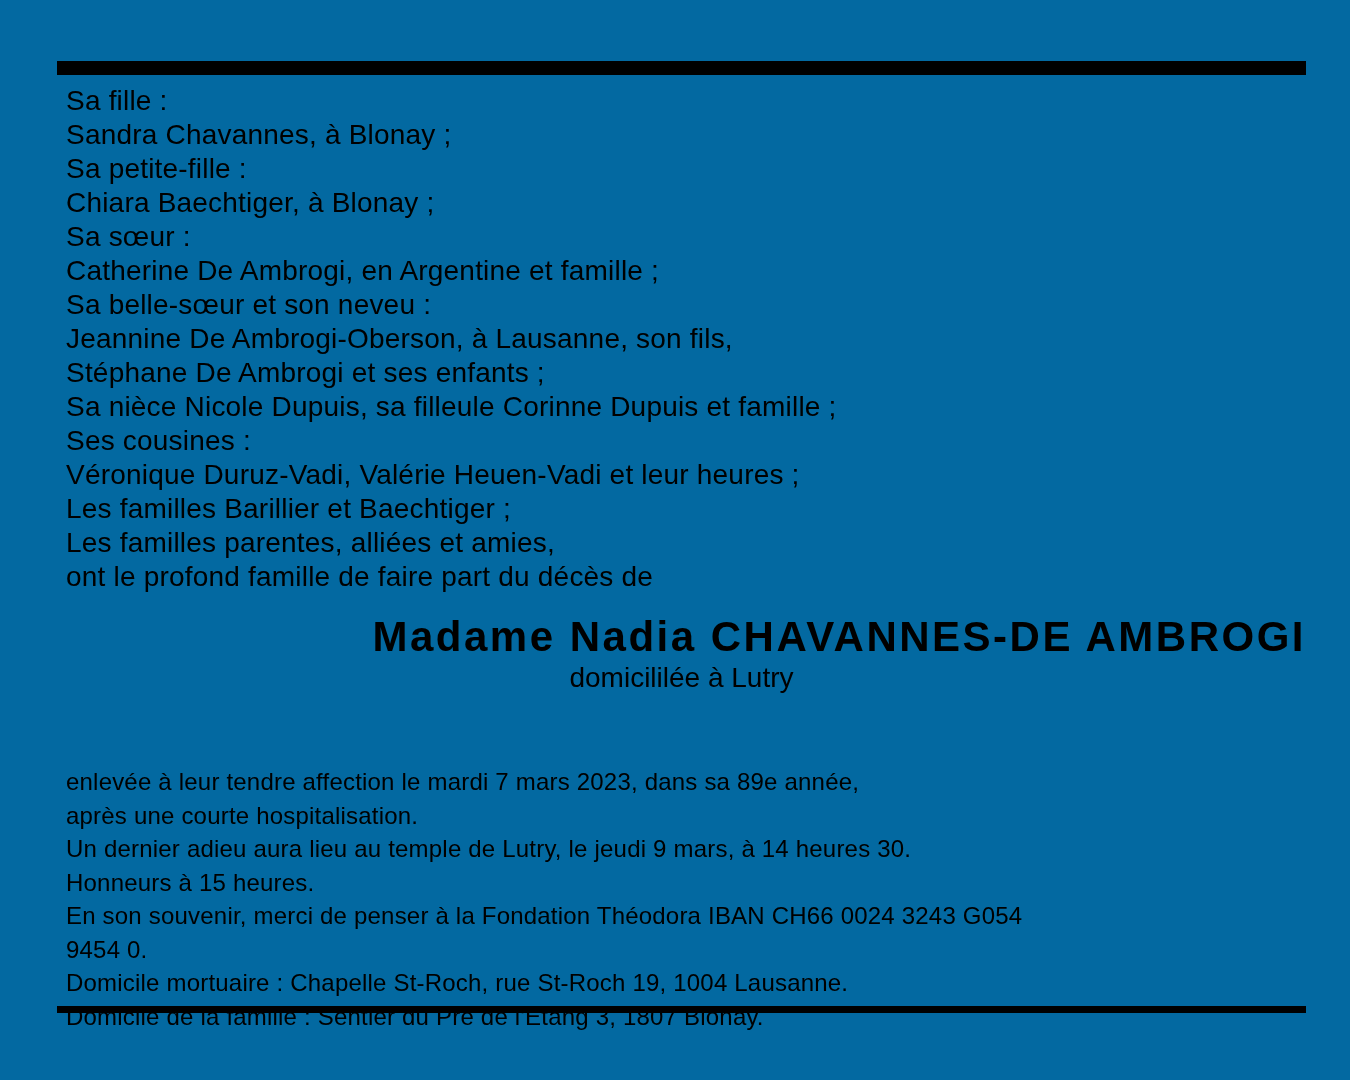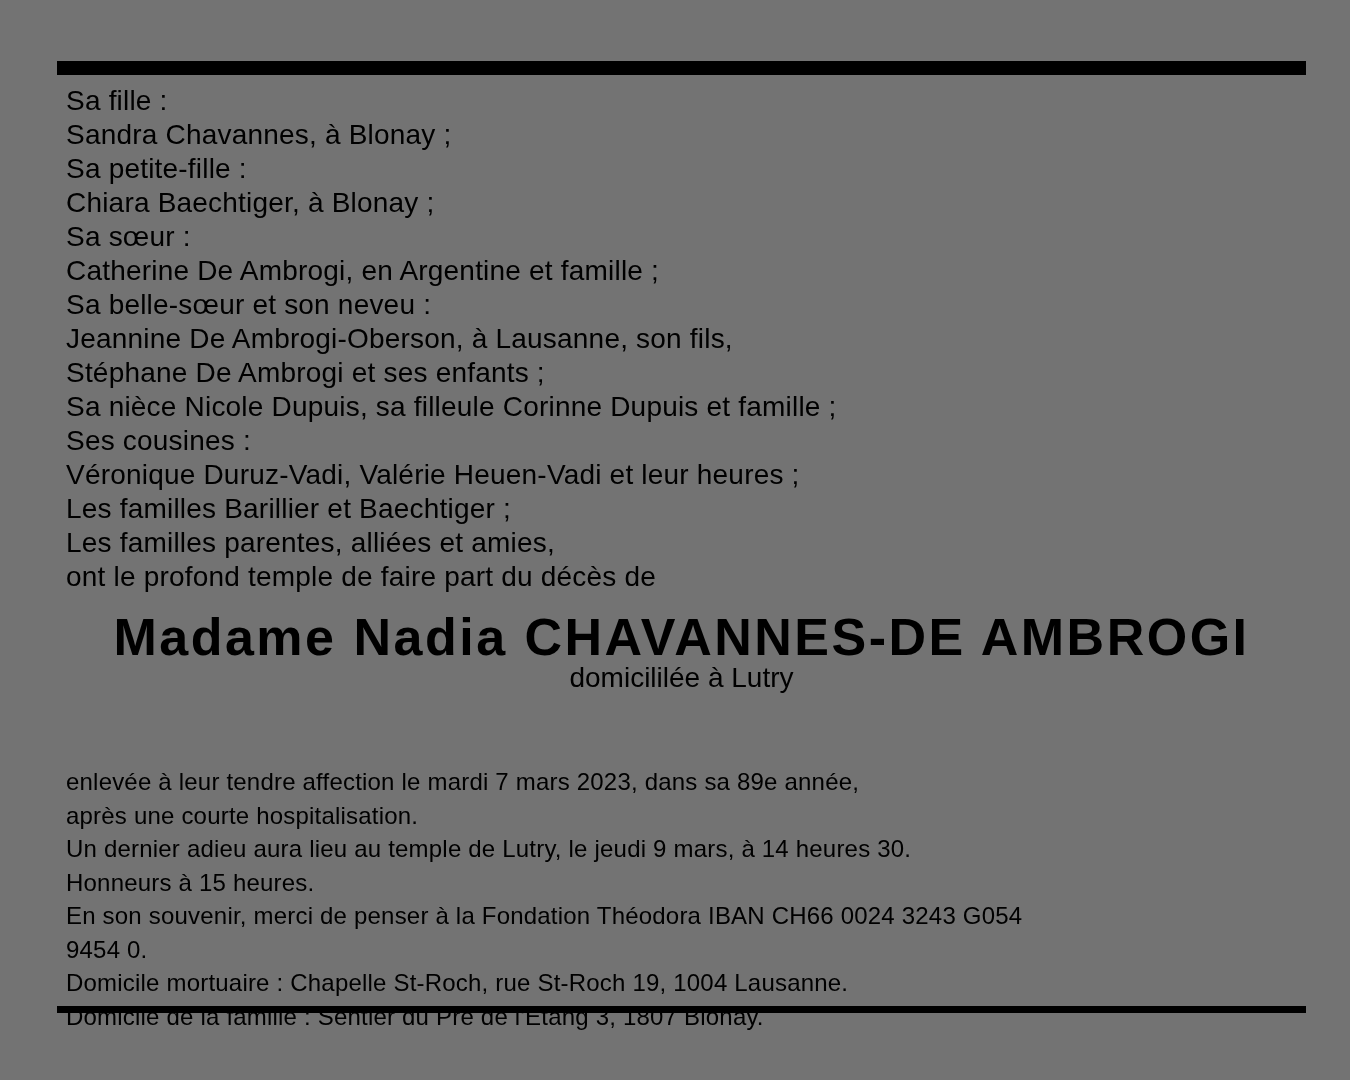--- a/index.html
+++ b/index.html
@@ -4,21 +4,21 @@
 <style>
   html, body {
     margin: 0;
     padding: 0;
     background: #ffffff;
   }
   .page {
     position: relative;
     width: 1350px;
     height: 1080px;
-    background: #737373;
+    background: #0369a1;
     font-family: "Liberation Sans", sans-serif;
     color: #000000;
     overflow: hidden;
   }
   .rule {
     position: absolute;
     left: 57px;
     width: 1249px;
     background: #000000;
   }
@@ -46,25 +46,26 @@
     font-weight: normal;
   }
   .title-block {
     position: absolute;
     left: 57px;
     top: 613px;
     width: 1249px;
     text-align: center;
   }
   .deceased-name {
-    font-size: 52px;
+    font-size: 42px;
     font-weight: bold;
     line-height: 48px;
     letter-spacing: 2.5px;
     white-space: nowrap;
+    text-align: right;
   }
   .residence {
     font-size: 28px;
     line-height: 34px;
   }
   .details-paragraph {
     position: absolute;
     left: 66px;
     top: 765px;
     width: 1240px;
@@ -88,21 +89,21 @@
       <div class="text-line"><span>Sa sœur :</span></div>
       <div class="text-line"><span>Catherine </span><span class="b">De Ambrogi</span><span>, en Argentine et famille ;</span></div>
       <div class="text-line"><span>Sa belle-sœur et son neveu :</span></div>
       <div class="text-line"><span>Jeannine </span><span class="b">De Ambrogi-Oberson</span><span>, à Lausanne, son fils,</span></div>
       <div class="text-line"><span>Stéphane </span><span class="b">De Ambrogi</span><span> et ses enfants ;</span></div>
       <div class="text-line"><span>Sa nièce Nicole </span><span class="b">Dupuis</span><span>, sa filleule Corinne </span><span class="b">Dupuis</span><span> et famille ;</span></div>
       <div class="text-line"><span>Ses cousines :</span></div>
       <div class="text-line"><span>Véronique </span><span class="b">Duruz-Vadi</span><span>, Valérie </span><span class="b">Heuen-Vadi</span><span> et leur heures ;</span></div>
       <div class="text-line"><span>Les familles </span><span class="b">Barillier</span><span> et </span><span class="b">Baechtiger</span><span> ;</span></div>
       <div class="text-line"><span>Les familles parentes, alliées et amies,</span></div>
-      <div class="text-line"><span>ont le profond temple de faire part du décès de</span></div>
+      <div class="text-line"><span>ont le profond famille de faire part du décès de</span></div>
     </div>
 
   <div class="title-block">
     <div class="deceased-name">Madame Nadia CHAVANNES-DE AMBROGI</div>
     <div class="residence">domicililée à Lutry</div>
   </div>
 
   <div class="details-paragraph">
       <div class="text-line"><span>enlevée à leur tendre affection le mardi 7 mars 2023, dans sa 89e année,</span></div>
       <div class="text-line"><span>après une courte hospitalisation.</span></div>

